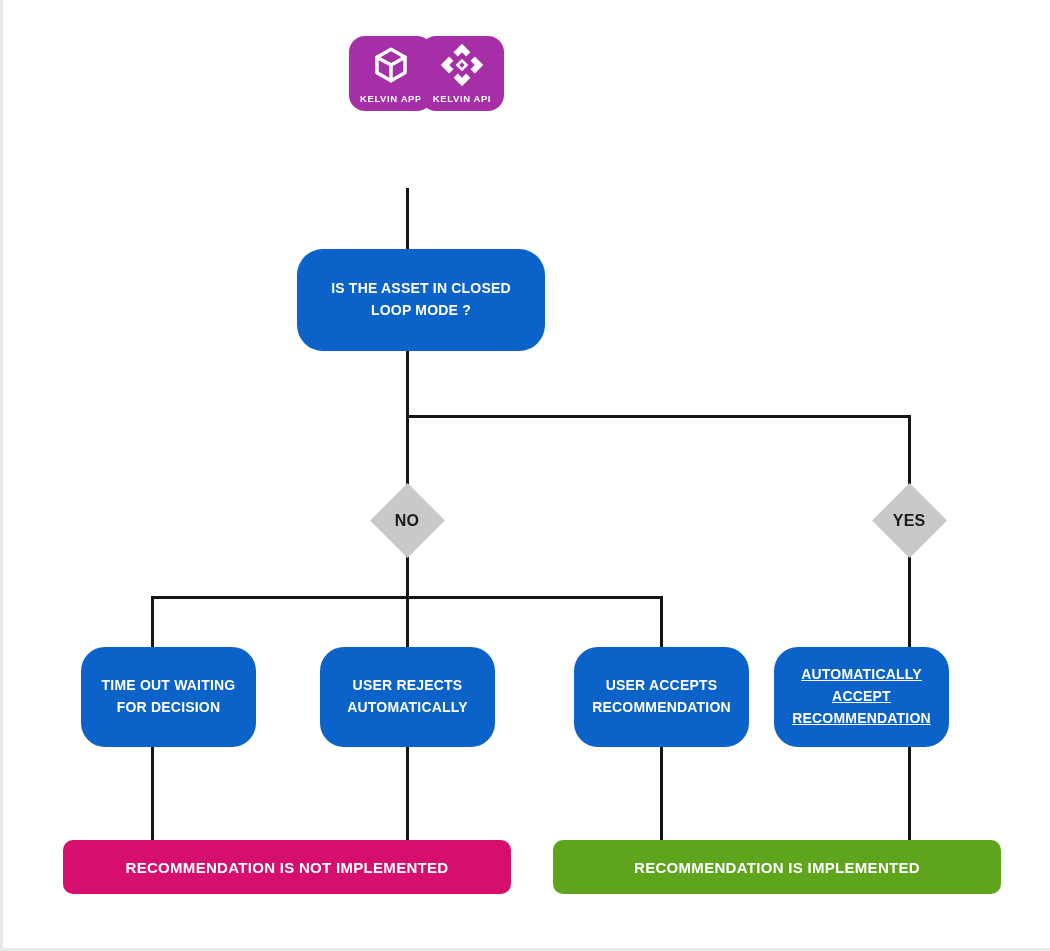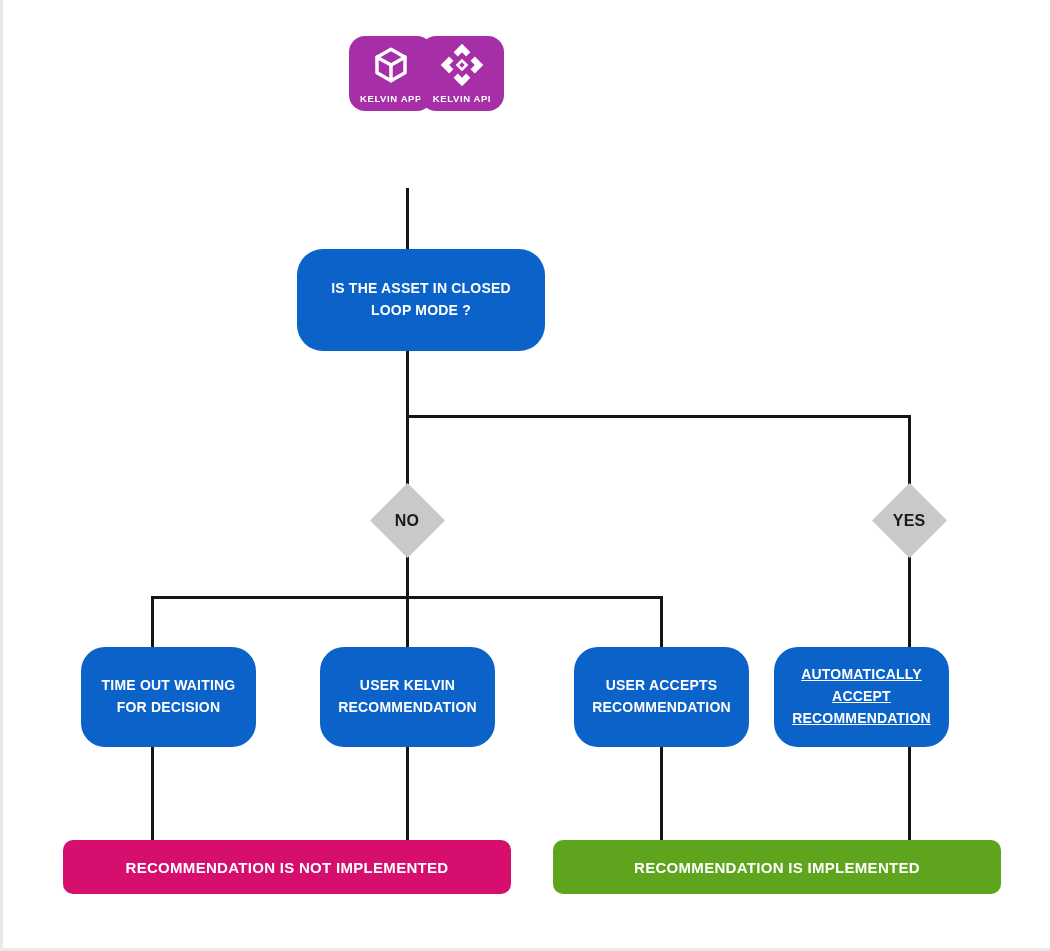--- a/index.html
+++ b/index.html
@@ -105,20 +105,20 @@
   <div class="node node-question">IS THE ASSET IN CLOSED LOOP MODE ?</div>
 
   <div class="diamond diamond-no">
     <span>NO</span>
   </div>
   <div class="diamond diamond-yes">
     <span>YES</span>
   </div>
 
   <div class="node node-sm node-timeout">TIME OUT WAITING FOR DECISION</div>
-  <div class="node node-sm node-rejects">USER KELVIN RECOMMENDATION</div>
+  <div class="node node-sm node-rejects">USER REJECTS AUTOMATICALLY</div>
   <div class="node node-sm node-accepts">USER ACCEPTS RECOMMENDATION</div>
   <div class="node node-sm node-auto">AUTOMATICALLY ACCEPT RECOMMENDATION</div>
 
   <div class="bar bar-pink">RECOMMENDATION IS NOT IMPLEMENTED</div>
   <div class="bar bar-green">RECOMMENDATION IS IMPLEMENTED</div>
 
 </div>
 
 </body></html>

